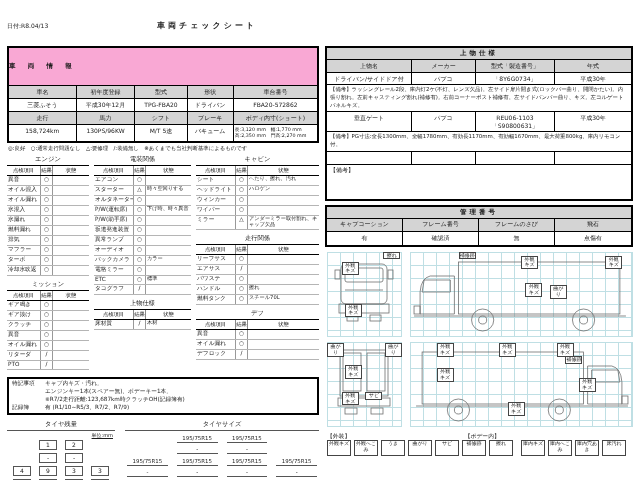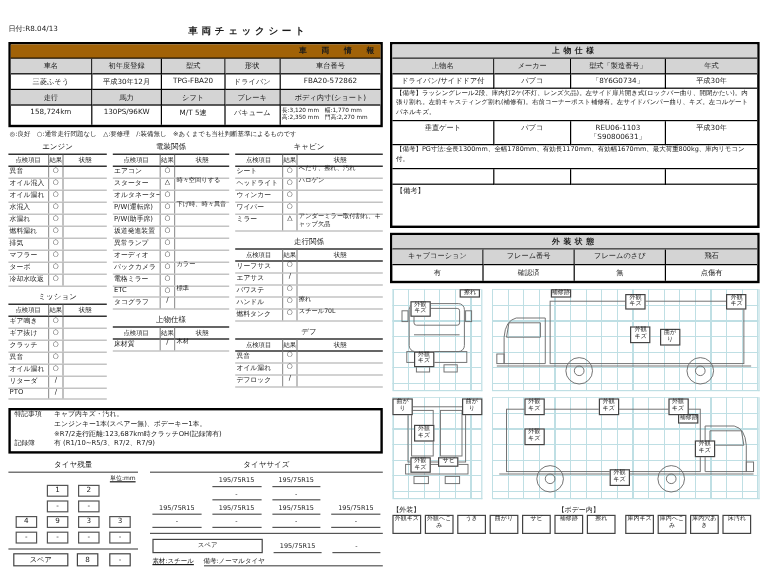--- a/index.html
+++ b/index.html
@@ -1,28 +1,28 @@
 <!DOCTYPE html>
 <html><head>
 <meta charset="utf-8">
 <style>
   html,body{margin:0;padding:0;}
   body{width:640px;height:480px;background:#fefefe;font-family:"DejaVu Sans","Liberation Sans",sans-serif;color:#1a1a1a;overflow:hidden;}
   .page{box-sizing:border-box;width:640px;height:480px;padding:20px 7px 0 7px;background:#fff;}
   
-  .topbar{display:flex;align-items:flex-start;font-size:7px;margin-bottom:4px;}
+  .topbar{display:flex;align-items:flex-end;font-size:7px;margin-bottom:15px;}
   .topbar .date{width:95px;font-size:6px;}
   .topbar .title{width:210px;text-align:center;font-size:8px;font-weight:bold;letter-spacing:3px;}
   .topbar .ctrl{flex:1;text-align:center;font-size:9px;font-weight:bold;}
   .cols{display:flex;gap:6px;}
   .lhalf{width:312px;flex:none;}
   .rhalf{flex:1;min-width:0;}
   
   .vinfo{border:2px solid #000;font-size:6px;}
-  .vtitle{background:#a16207;text-align:right;font-size:6.5px;letter-spacing:5px;border-bottom:1px solid #000;padding:1px 0;font-weight:bold;}
+  .vtitle{background:#f9a8d4;text-align:left;font-size:6.5px;letter-spacing:5px;border-bottom:1px solid #000;padding:14px 0;font-weight:bold;}
   .vrow{display:grid;grid-template-columns:22% 19% 17% 15% 27%;}
   .vrow>div{border-right:1px solid #000;border-bottom:1px solid #000;text-align:center;padding:1.5px 1px;overflow:hidden;white-space:nowrap;}
   .vrow>div:last-child{border-right:none;}
   .vrow.last>div{border-bottom:none;}
   .vhead>div{background:#d4d4d4;}
   .dims{font-size:4.8px;text-align:left !important;line-height:1.35;white-space:normal !important;}
   .legendline{font-size:5.4px;margin:2px 0 3px 1px;color:#222;}
   
   .checkcols{display:flex;gap:5px;}
   .ccol{flex:none;}
@@ -627,21 +627,21 @@
         <div class="rrow rempty">
           <div></div>
             <div></div>
             <div></div>
             <div></div>
         </div>
         <div class="rbiko-area">【備考】</div>
       </div>
 
       <div class="extable">
-        <div class="rtitle">外装状態</div>
+        <div class="rtitle">管理番号</div>
         <div class="exhead">
           <div>キャブコーション</div>
           <div>フレーム番号</div>
           <div>フレームのさび</div>
           <div>飛石</div>
         </div>
         <div class="exrow">
           <div>有</div>
           <div>確認済</div>
           <div>無</div>

